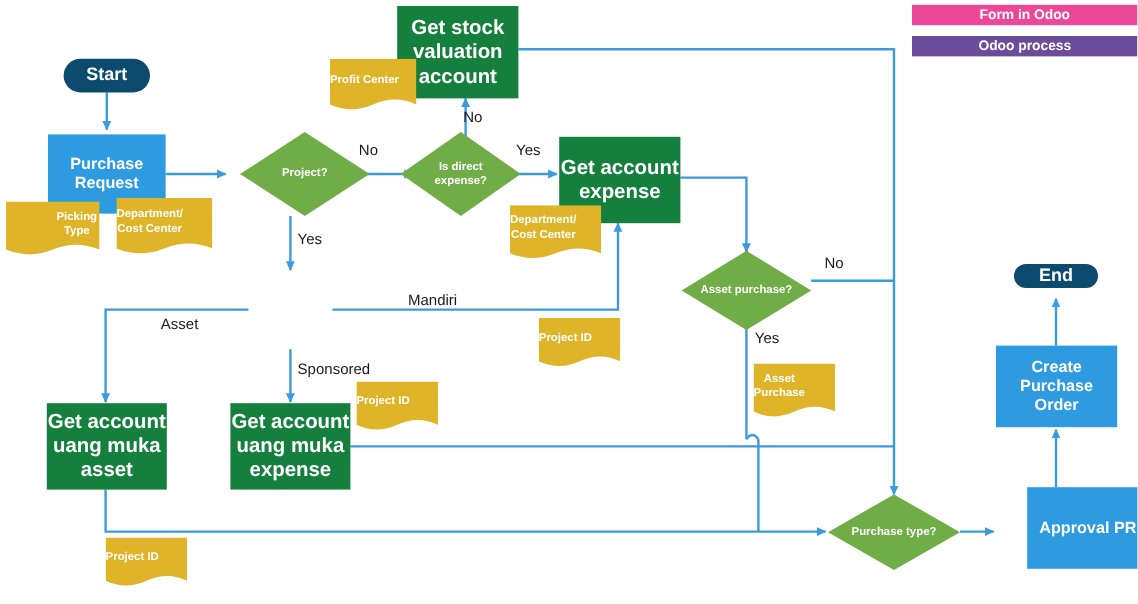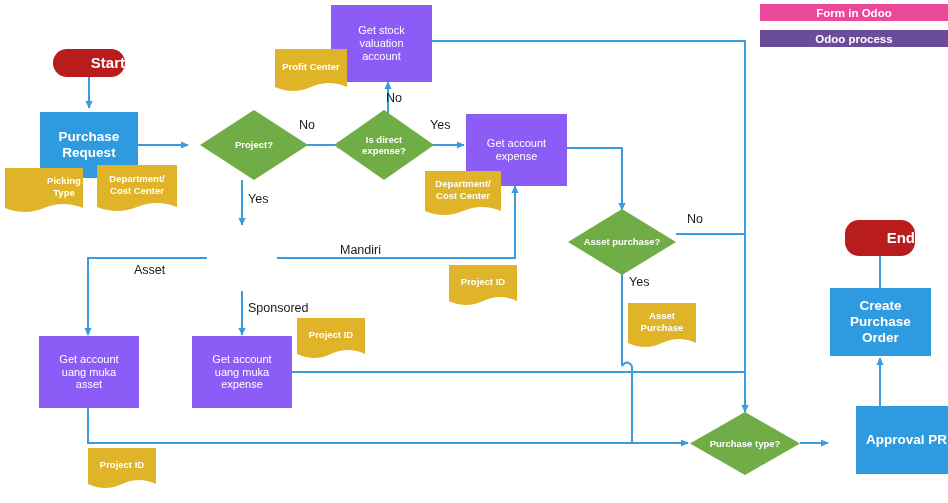--- a/index.html
+++ b/index.html
@@ -2,31 +2,31 @@
 <html><head>
 <meta charset="utf-8">
 <style>
   html,body{margin:0;padding:0;background:#ffffff;}
   body{font-family:"Liberation Sans", sans-serif;}
   #canvas{position:relative;width:948px;height:503px;background:#fff;overflow:hidden;}
   svg.layer{position:absolute;left:0;top:0;width:948px;height:503px;}
 
   .node{position:absolute;box-sizing:border-box;display:flex;align-items:center;
         justify-content:center;text-align:center;color:#ffffff;line-height:1.18;}
-  .node.proc{background:#8b5cf6;font-size:11px;font-weight:normal;}
+  .node.proc{background:#15803d;font-size:17px;font-weight:bold;}
   .node.form{background:#2E9BE0;font-size:13.5px;font-weight:bold;}
-  .node.term{background:#b91c1c;border-radius:14px;font-size:15px;font-weight:bold;justify-content:flex-end;}
+  .node.term{background:#0c4a6e;border-radius:14px;font-size:15px;font-weight:bold;}
   .node.dec{background:transparent;font-size:9.5px;font-weight:bold;}
   .node.dec .dtxt{position:relative;z-index:2;}
   .node.dec .dshape{position:absolute;left:0;top:0;width:100%;height:100%;
         background:#70AD47;clip-path:polygon(50% 0,100% 50%,50% 100%,0 50%);z-index:1;}
 
   .note{position:absolute;box-sizing:border-box;color:#ffffff;font-size:9.5px;
         font-weight:bold;text-align:center;line-height:1.25;display:flex;
-        align-items:center;justify-content:center;padding-bottom:12px;z-index:5;}
+        align-items:center;padding-bottom:12px;z-index:5;}
   .note .nbg{position:absolute;left:0;top:0;width:100%;height:100%;z-index:1;}
   .note .ntxt{position:relative;z-index:2;}
 
   .elabel{position:absolute;color:#1a1a1a;font-size:12.5px;white-space:nowrap;z-index:6;}
 
   .legend{position:absolute;z-index:8;}
   .legend .row{height:17px;display:flex;align-items:center;justify-content:center;
         color:#fff;font-size:11.5px;font-weight:bold;margin-bottom:9px;width:188px;}
   .legend .r1{background:#ec4899;}
   .legend .r2{background:#6B4C9A;}
@@ -140,21 +140,21 @@
 
   <div class="node form" style="left:830px;top:406px;width:101px;height:68px;margin-left:26px;">
     <span>Approval PR</span>
   </div>
 
   <div class="node form" style="left:830px;top:288px;width:101px;height:68px;white-space:pre-line;">
     <span>Create Purchase
 Order</span>
   </div>
 
-  <div class="node term" style="left:845px;top:220px;width:70px;height:36px;">
+  <div class="node term" style="left:845px;top:220px;width:70px;height:20px;">
     <span>End</span>
   </div>
 
   <div class="note" style="left:5px;top:168px;width:78px;height:50px;padding-left:40px;">
     <svg class="nbg" viewBox="0 0 78 50" preserveAspectRatio="none">
       <path d="M0,0 L78,0 L78,40 Q58,32 39,40 Q20,48 0,40 Z" fill="#E0B429"></path>
     </svg>
     <span class="ntxt">Picking Type</span>
   </div>
 

